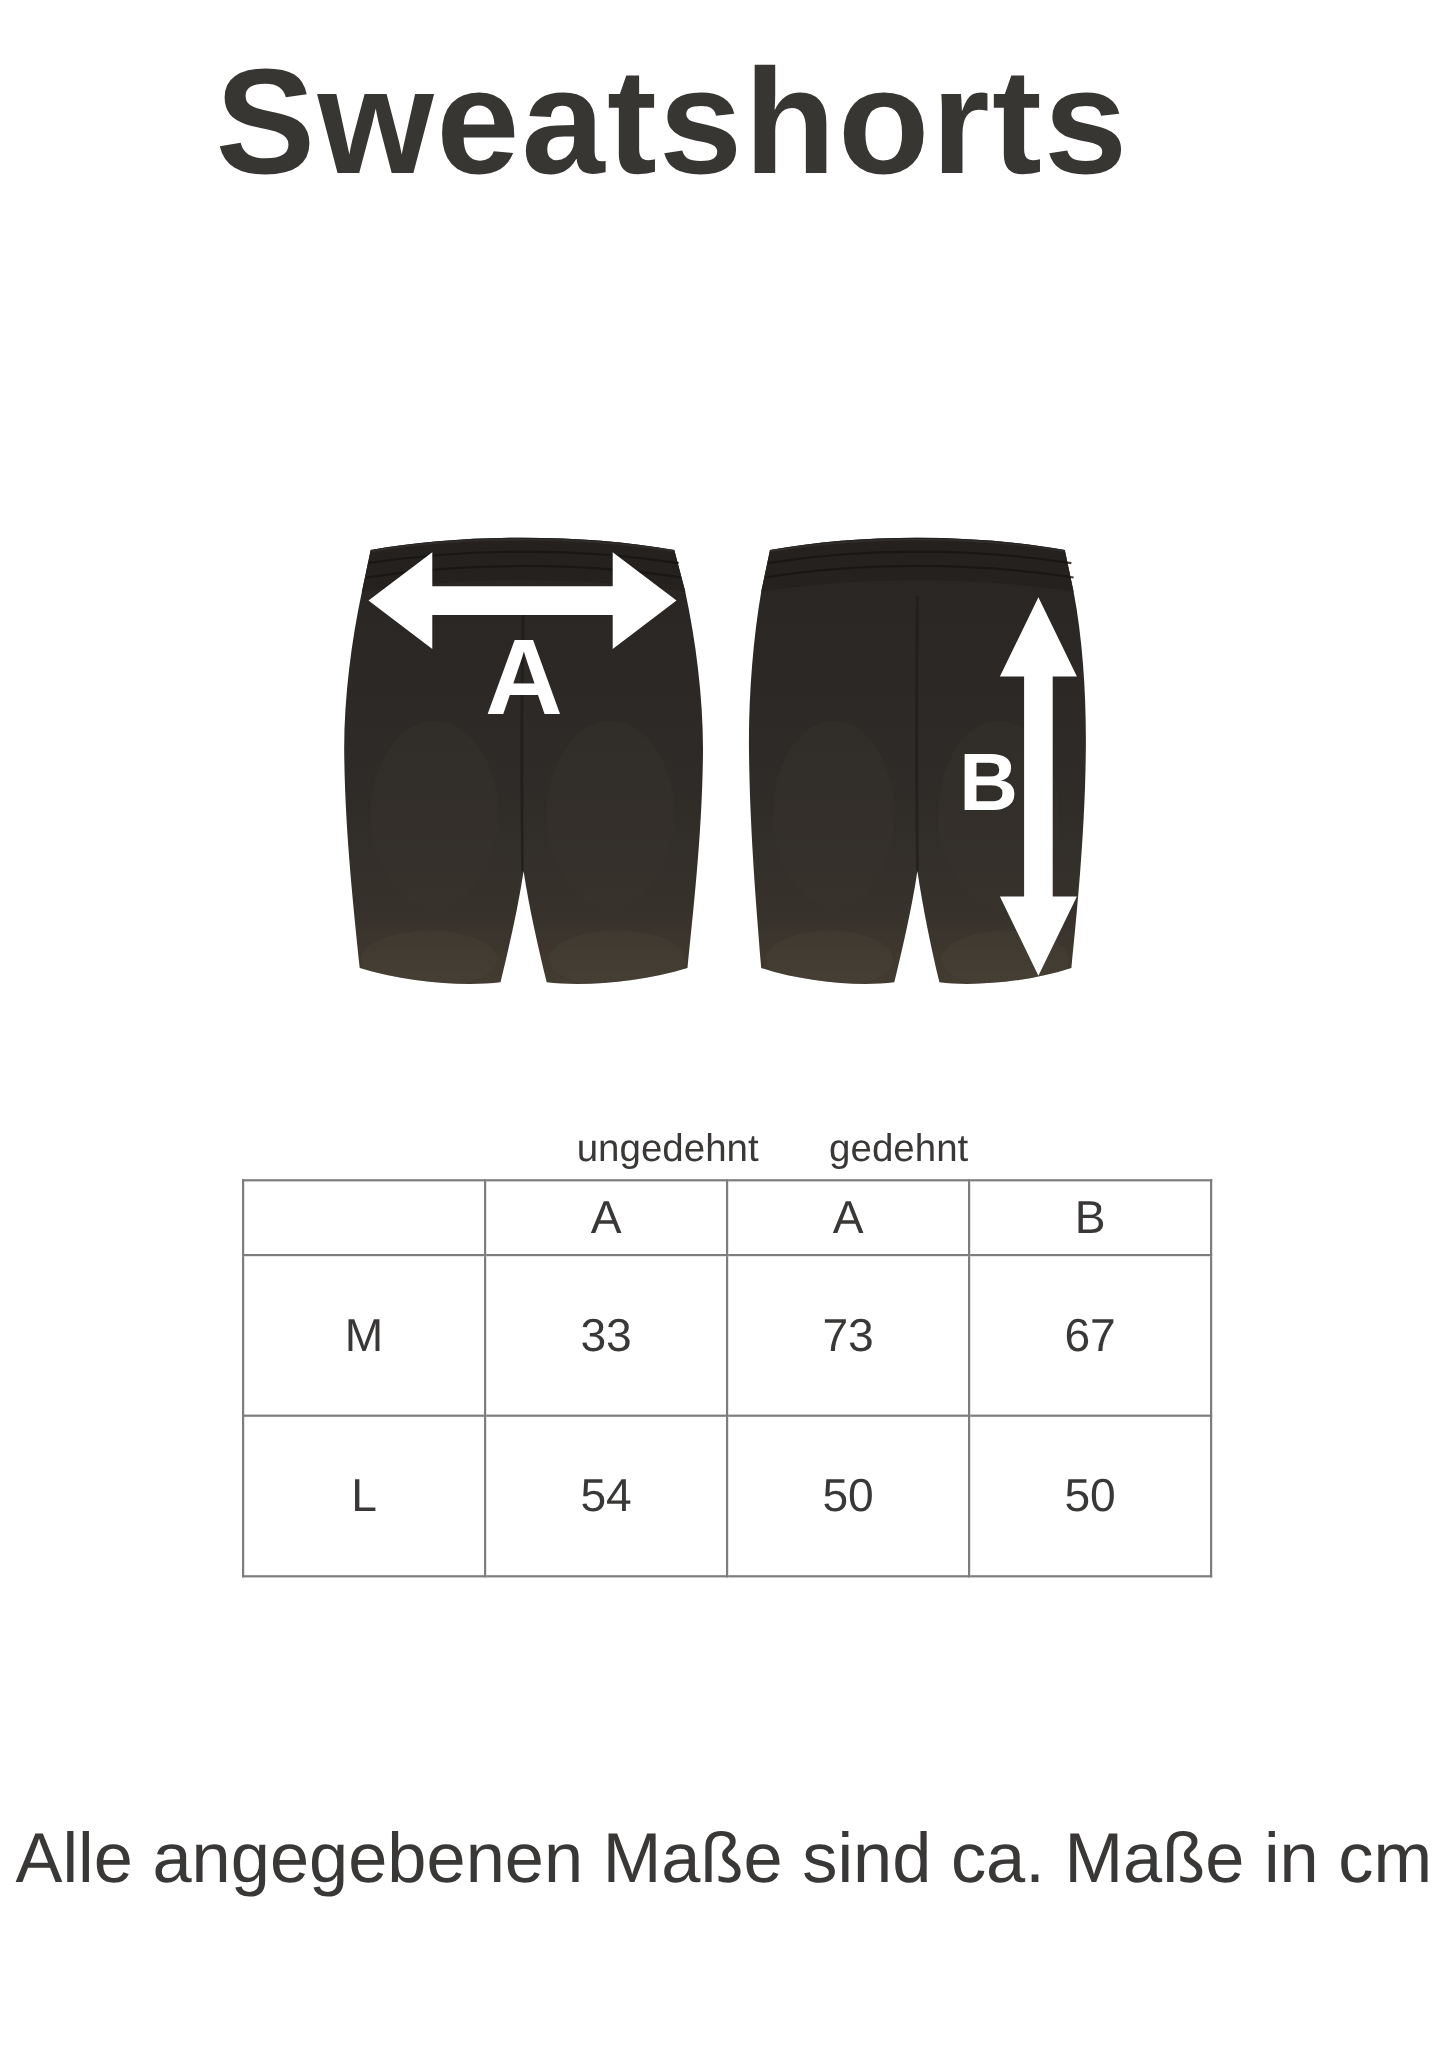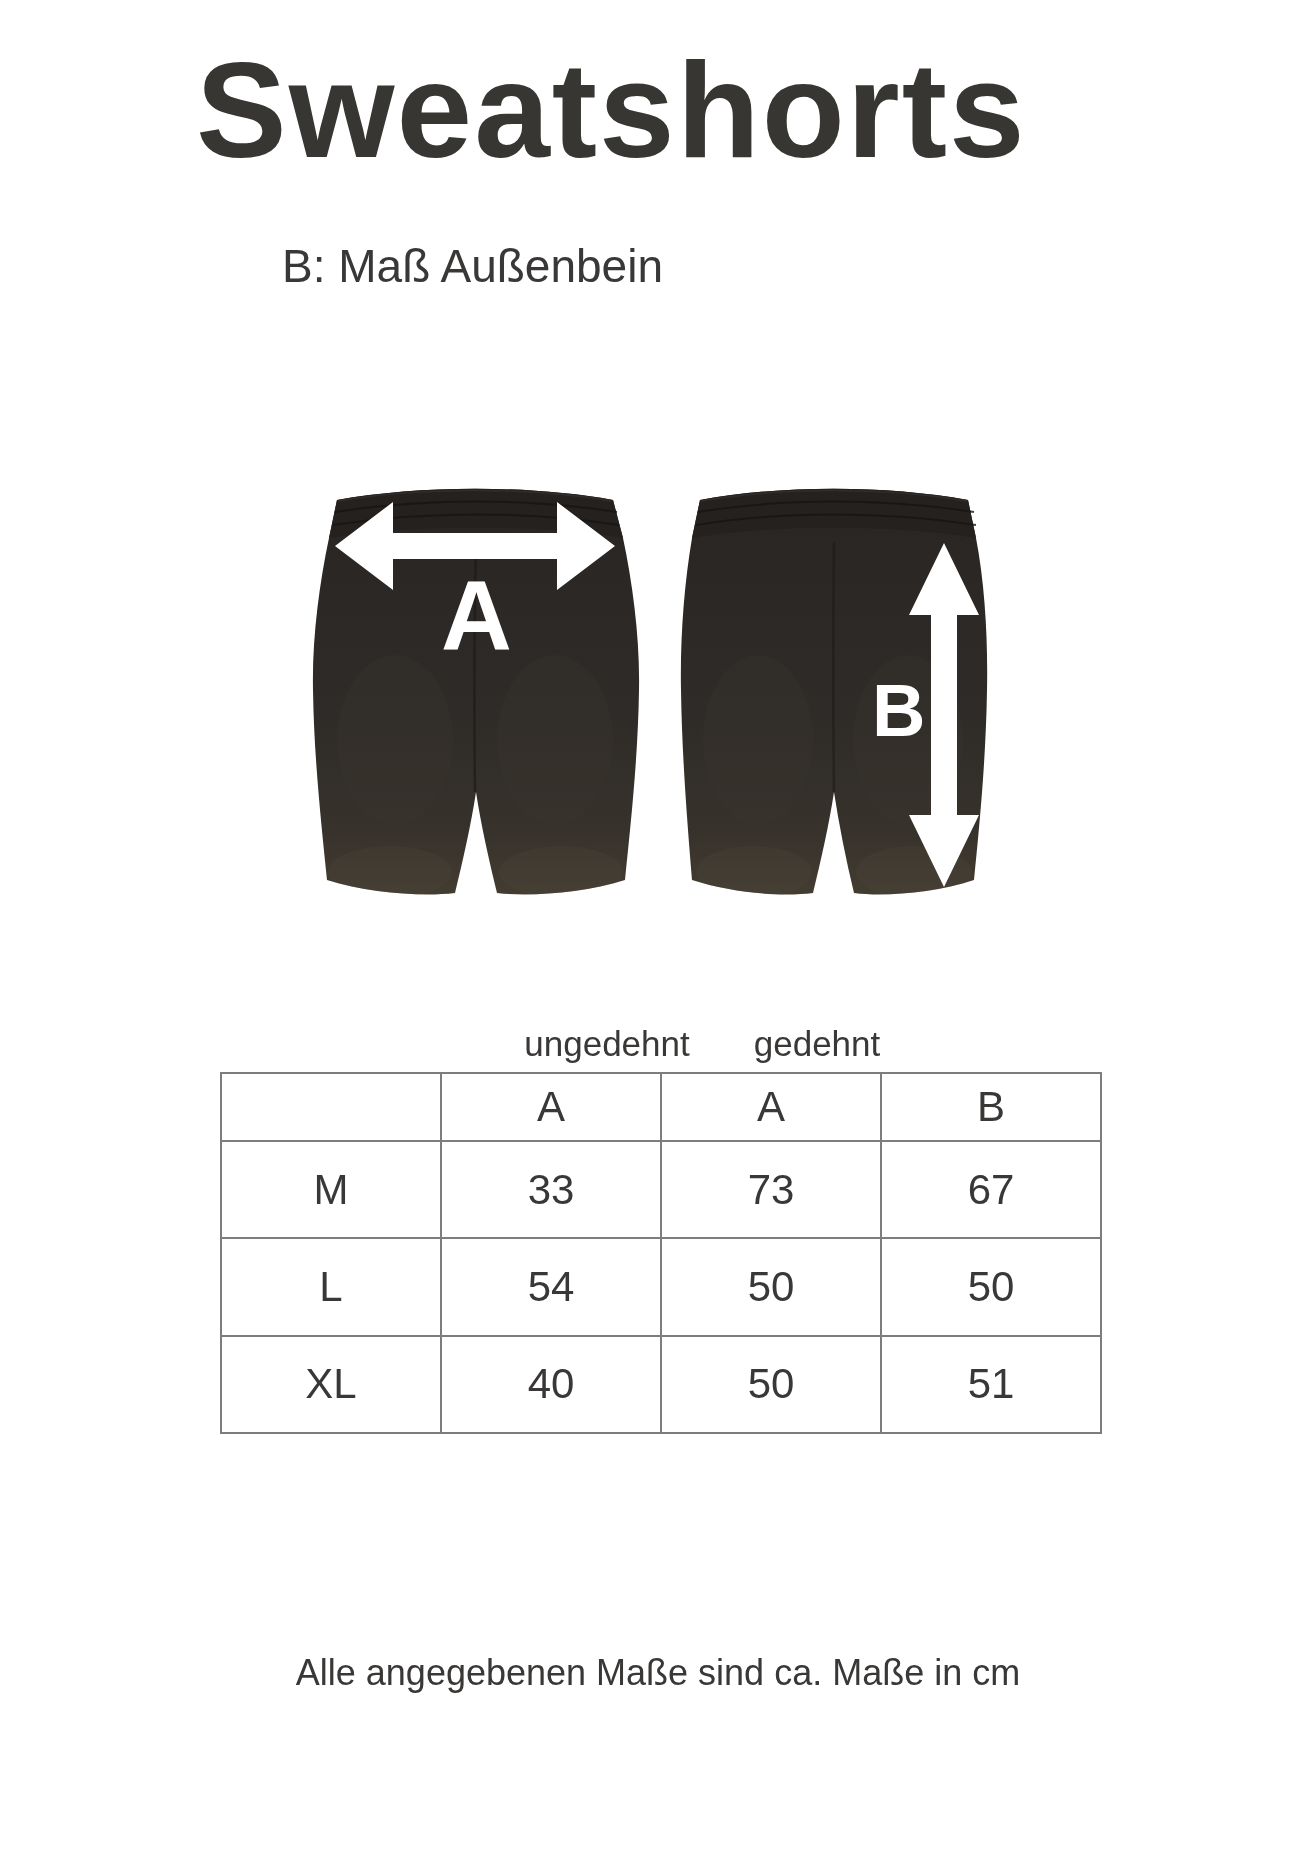--- a/index.html
+++ b/index.html
@@ -76,34 +76,33 @@
     color: #3a3837;
     width: 220px;
   }
   table.size-table thead tr { height: 68px; }
   table.size-table tbody tr { height: 73px; }
   .footer {
     position: absolute;
     left: 658px;
     top: 1652px;
     transform: translateX(-50%);
-    font-size: 36px;
+    font-size: 64px;
     color: #3a3837;
     white-space: nowrap;
   }
 </style>
 </head>
 <body>
 
 <div class="page">
 
   <h1 class="title">Sweatshorts</h1>
 
   <div class="legend">
-    <div>B: Maß Außenbein</div>
   </div>
 
   <div class="shorts shorts-front">
     <svg viewBox="0 0 340 425">
       <defs>
         <linearGradient id="fab1" x1="0" y1="0" x2="0" y2="1">
           <stop offset="0" stop-color="#282523"></stop>
           <stop offset="0.55" stop-color="#2e2b28"></stop>
           <stop offset="0.85" stop-color="#37322b"></stop>
           <stop offset="1" stop-color="#433c31"></stop>
@@ -177,24 +176,18 @@
         <td>33</td>
         <td>73</td>
         <td>67</td>
       </tr>
       <tr>
         <td>L</td>
         <td>54</td>
         <td>50</td>
         <td>50</td>
       </tr>
-      <tr>
-        <td>XL</td>
-        <td>40</td>
-        <td>50</td>
-        <td>51</td>
-      </tr>
     </tbody>
   </table>
 
   <div class="footer">Alle angegebenen Maße sind ca. Maße in cm</div>
 
 </div>
 
 </body></html>

